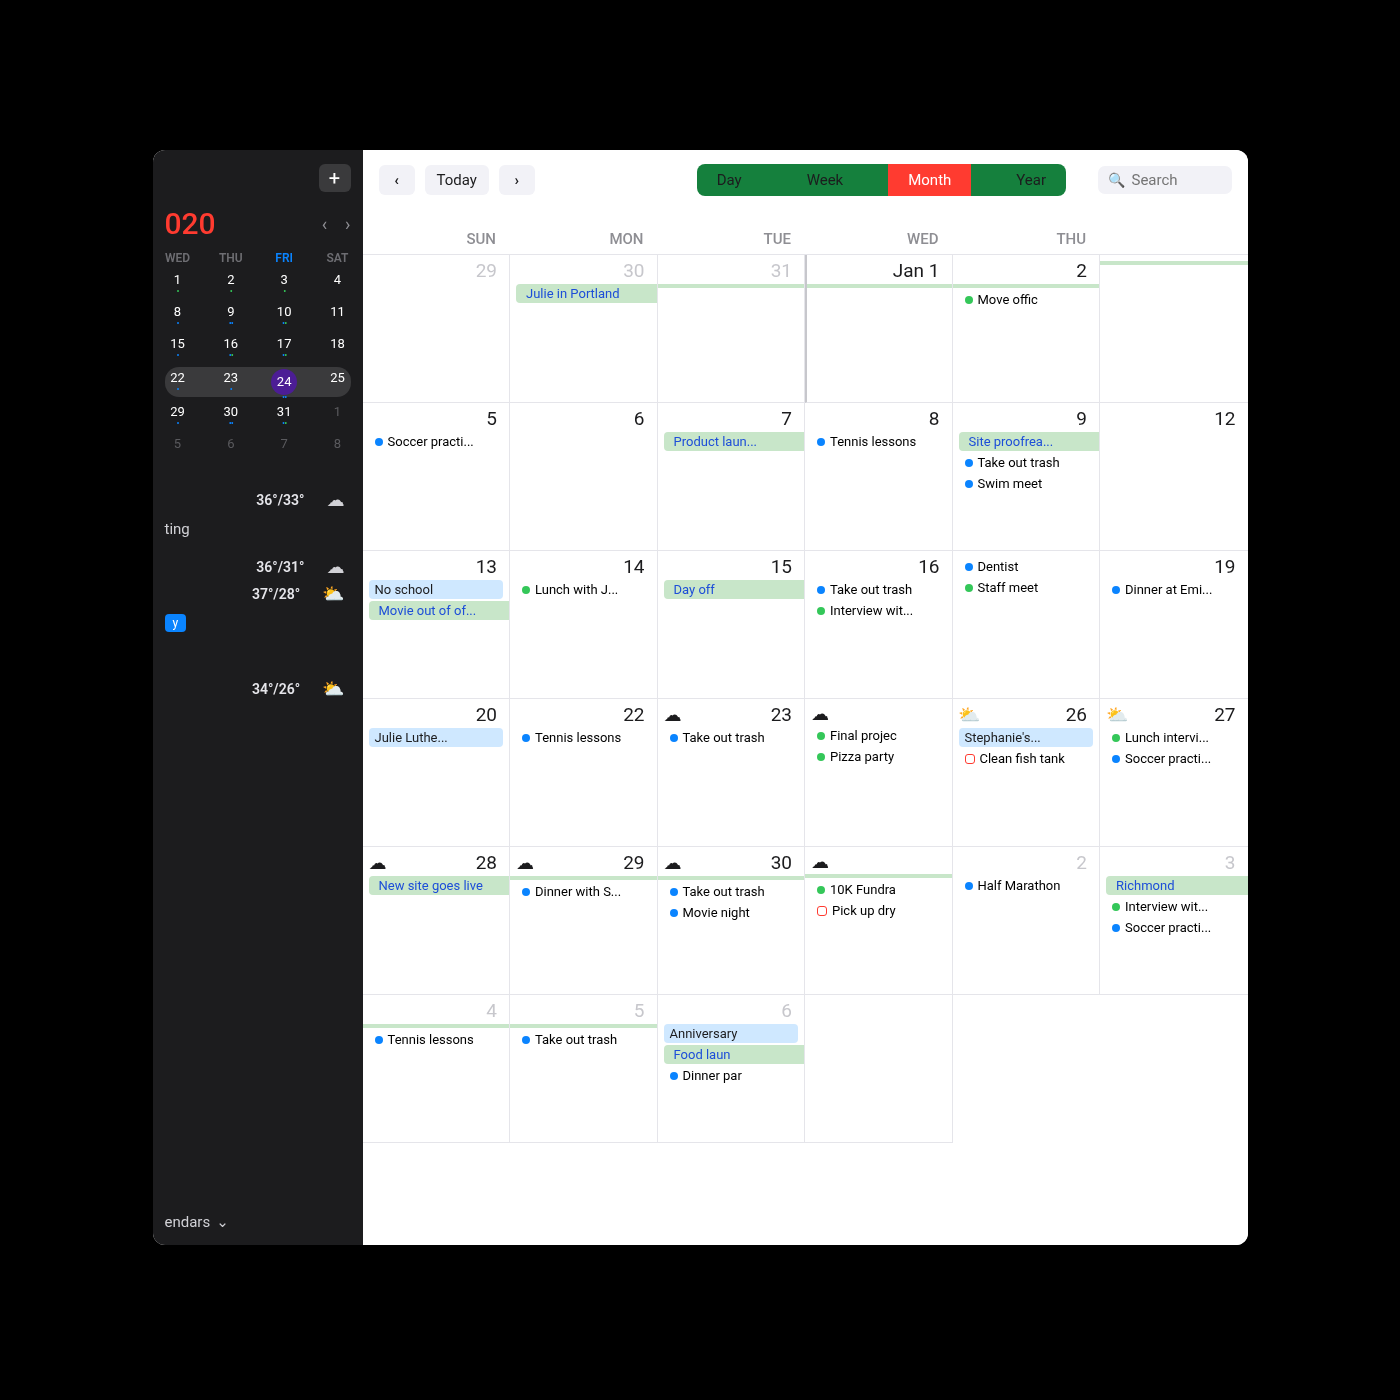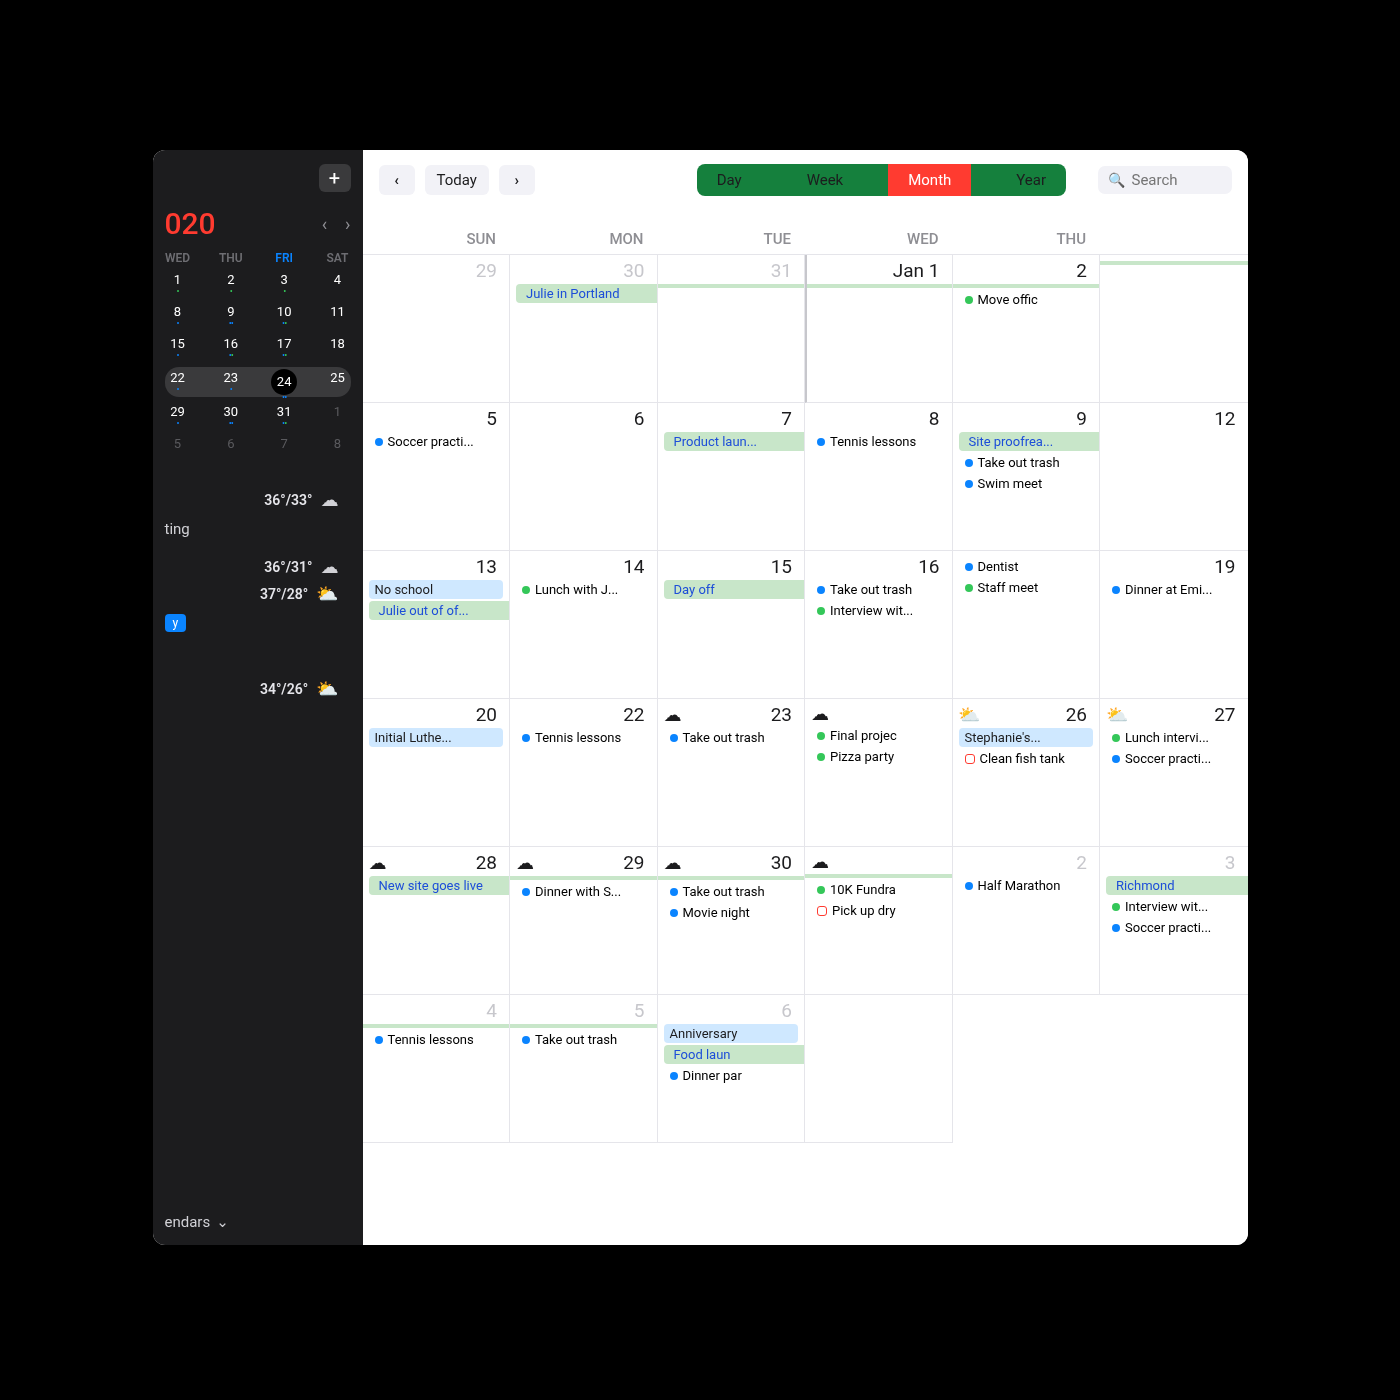--- a/index.html
+++ b/index.html
@@ -12,26 +12,26 @@
   .sb-head { display:flex; align-items:center; justify-content:space-between; margin-top:14px; }
   .sb-year { color:#ff3b30; font-size:30px; font-weight:500; }
   .sb-nav { display:flex; gap:18px; color:#8e8e93; }
   .sb-nav span { font-size:18px; cursor:pointer; }
   .mini { margin-top:10px; }
   .mini-row { display:flex; justify-content:space-between; margin-bottom:6px; }
   .mini-head { color:#6d6d72; font-size:12px; font-weight:600; width:26px; text-align:center; }
   .mini-head.fri { color:#0a84ff; }
   .mini-cell { width:26px; height:26px; text-align:center; font-size:13px; line-height:18px; position:relative; color:#fff; }
   .mini-cell.dim { color:#5a5a5e; }
-  .mini-cell.today { background:#000000; border-radius:50%; line-height:26px; }
+  .mini-cell.today { background:#4c1d95; border-radius:50%; line-height:26px; }
   .mini-cell .num { display:inline-block; }
   .mini-dots { line-height:4px; font-size:9px; letter-spacing:-1px; display:block; }
   .mini-row.selrow { background:#3a3a3c; border-radius:14px; padding:2px 0; }
   .weather-list { margin-top:16px; font-size:14px; color:#d1d1d6; }
-  .wline { display:flex; justify-content:flex-end; align-items:center; gap:8px; margin:6px 12px; }
+  .wline { display:flex; justify-content:flex-end; align-items:center; gap:22px; margin:6px 6px; }
   .wline .temps { font-weight:600; color:#e5e5ea; font-size:14px; }
   .wicon { font-size:18px; }
   .sb-item { color:#d1d1d6; font-size:15px; margin:10px 0 18px 0; }
   .sb-pill { display:inline-block; background:#0a84ff; color:#fff; font-size:12px; padding:2px 8px; border-radius:4px; margin-top:4px; }
   .sb-footer { margin-top:auto; color:#d1d1d6; font-size:15px; display:flex; align-items:center; gap:6px; cursor:pointer; }
   
   .main { flex:1; display:flex; flex-direction:column; background:#fff; }
   .toolbar { display:flex; align-items:center; gap:20px; padding:14px 16px; }
   .nav-group { display:flex; gap:10px; align-items:center; }
   .tbtn { background:#f2f2f7; border:none; border-radius:6px; padding:6px 12px; font-size:15px; color:#1c1c1e; cursor:pointer; }
@@ -264,21 +264,21 @@
             <span>12</span>
           </div>
 
     </div>
         <div class="cell  ">
       <div class="dnum">
             <span></span>
             <span>13</span>
           </div>
       <div class="ev band-blue">No school</div>
-          <div class="ev band-green start">Julie out of of...</div>
+          <div class="ev band-green start">Movie out of of...</div>
     </div>
         <div class="cell  ">
       <div class="dnum">
             <span></span>
             <span>14</span>
           </div>
       <div class="ev dot-green">Lunch with J...</div>
     </div>
         <div class="cell  ">
       <div class="dnum">
@@ -308,21 +308,21 @@
             <span></span>
             <span>19</span>
           </div>
       <div class="ev dot-blue">Dinner at Emi...</div>
     </div>
         <div class="cell  ">
       <div class="dnum">
             <span></span>
             <span>20</span>
           </div>
-      <div class="ev band-blue">Initial Luthe...</div>
+      <div class="ev band-blue">Julie Luthe...</div>
     </div>
         <div class="cell  ">
       <div class="dnum">
             <span></span>
             <span>22</span>
           </div>
       <div class="ev dot-blue">Tennis lessons</div>
     </div>
         <div class="cell  ">
       <div class="dnum">

